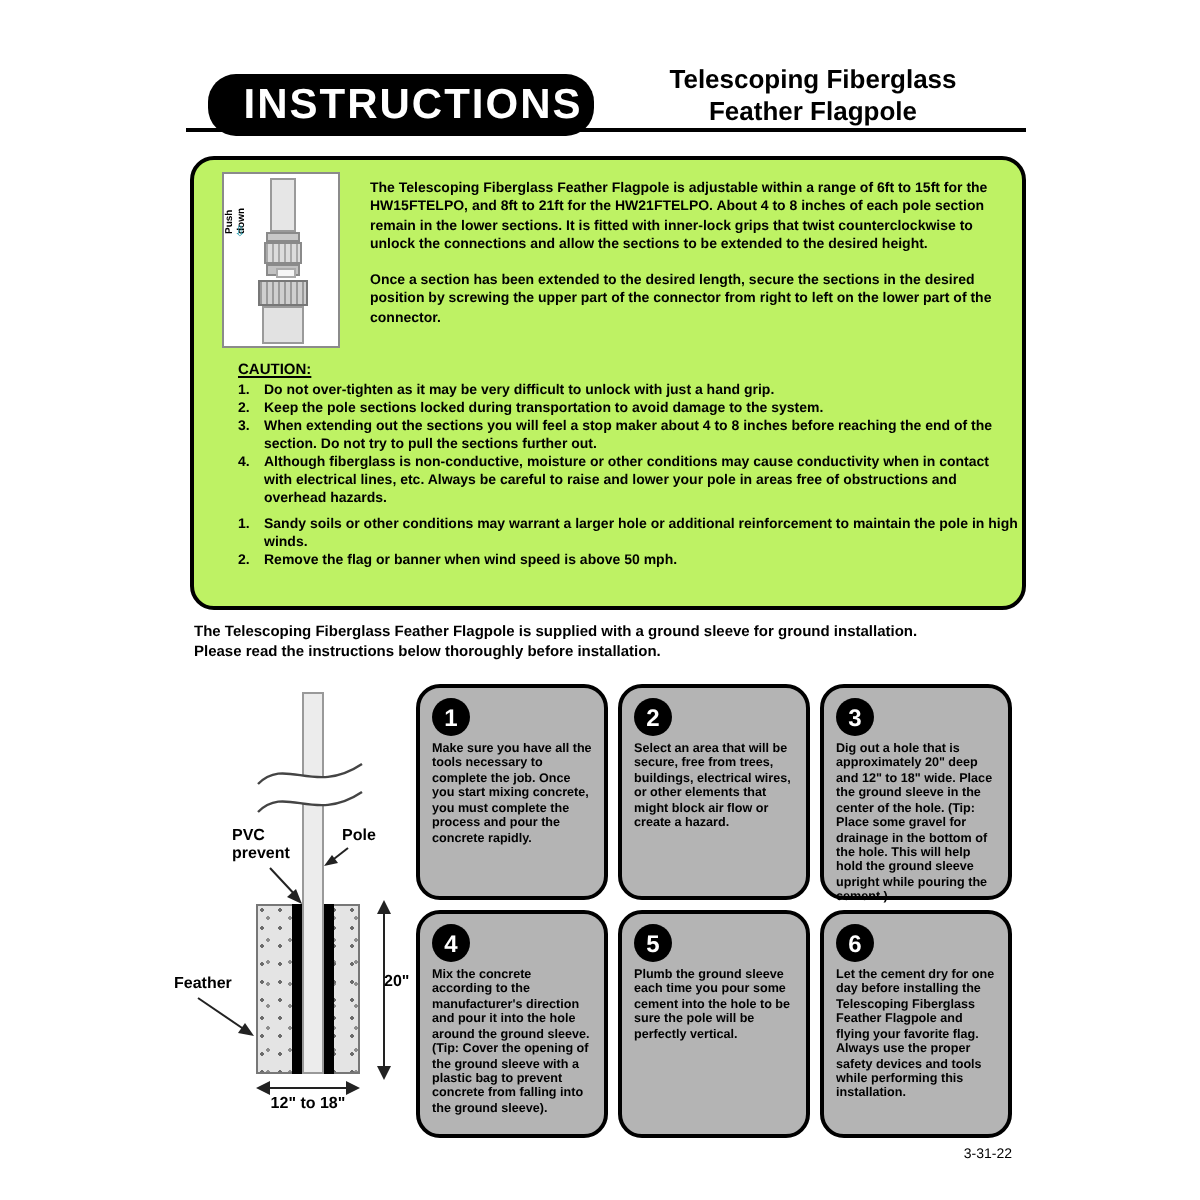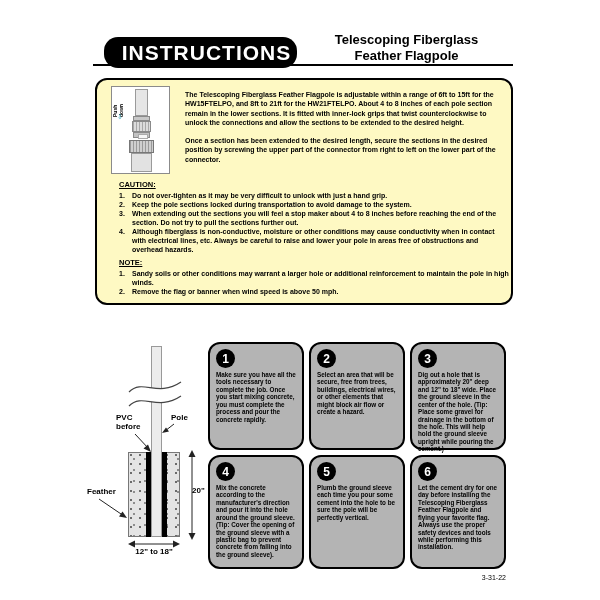--- a/index.html
+++ b/index.html
@@ -8,21 +8,21 @@
 
   
   .hdr-rule{position:absolute;left:93px;top:64px;width:420px;height:2px;background:#000;}
   .banner{position:absolute;left:104px;top:37px;width:193px;height:31px;background:#000;
           border-radius:14px;display:flex;align-items:center;justify-content:center;}
   .banner span{color:#fff;font-weight:700;font-size:21px;letter-spacing:1px;margin-left:12px;}
   .title{position:absolute;left:300px;top:32px;width:213px;text-align:center;
          font-size:13px;font-weight:700;line-height:1.2;white-space:pre-line;}
 
   
-  .panel{position:absolute;left:95px;top:78px;width:418px;height:227px;background:#fef9c3;
+  .panel{position:absolute;left:95px;top:78px;width:418px;height:227px;background:#bef264;
          border:2.5px solid #000;border-radius:12px;box-sizing:border-box;}
   .conn-box{position:absolute;left:14px;top:6px;width:57px;height:86px;background:#fff;
             border:1px solid #8b8b8b;}
   .pd-label{position:absolute;left:0px;top:4px;height:26px;font-size:5px;font-weight:700;
             writing-mode:vertical-rl;transform:rotate(180deg);}
   .pd-arrow{position:absolute;left:5px;top:26px;font-size:7px;color:#2b9fb0;line-height:1;}
   .tp-pole{position:absolute;left:23px;top:2px;width:13px;height:27px;background:#e6e6e6;border:1px solid #9a9a9a;box-sizing:border-box;}
   .c-collar{position:absolute;left:21px;top:29px;width:17px;height:5px;background:#c8c8c8;border:1px solid #8a8a8a;box-sizing:border-box;}
   .c-grip1{position:absolute;left:20px;top:34px;width:19px;height:11px;border:1px solid #8a8a8a;box-sizing:border-box;
            background:repeating-linear-gradient(90deg,#a8a8a8 0 1px,#dcdcdc 1px 3px);}
@@ -116,47 +116,48 @@
         <span class="num">3.</span>
         <span class="txt">When extending out the sections you will feel a stop maker about 4 to 8 inches before reaching the end of the section. Do not try to pull the sections further out.</span>
       </div>
       <div class="li">
         <span class="num">4.</span>
         <span class="txt">Although fiberglass is non-conductive, moisture or other conditions may cause conductivity when in contact with electrical lines, etc. Always be careful to raise and lower your pole in areas free of obstructions and overhead hazards.</span>
       </div>
     </div>
 
     <div class="blk note">
-      <div class="blk-h">NOTE:</div>
       <div class="li">
         <span class="num">1.</span>
         <span class="txt">Sandy soils or other conditions may warrant a larger hole or additional reinforcement to maintain the pole in high winds.</span>
       </div>
       <div class="li">
         <span class="num">2.</span>
         <span class="txt">Remove the flag or banner when wind speed is above 50 mph.</span>
       </div>
     </div>
   </div>
 
+  <div class="ground-note">The Telescoping Fiberglass Feather Flagpole is supplied with a ground sleeve for ground installation.
+Please read the instructions below thoroughly before installation.</div>
 
   <div class="diag">
     <div class="d-concrete"></div>
     <div class="d-sleeve" style="left:61px;"></div>
     <div class="d-sleeve" style="left:77px;"></div>
     <div class="d-pole"></div>
 
     <svg class="d-svg" style="left:42px;top:36px;" width="56" height="32" viewBox="0 0 56 32">
       <path d="M2,14 C16,0 30,20 54,4 L54,18 C30,34 16,14 2,28 Z" fill="#ffffff" stroke="none"></path>
       <path d="M2,14 C16,0 30,20 54,4" fill="none" stroke="#444" stroke-width="1.2"></path>
       <path d="M2,28 C16,14 30,34 54,18" fill="none" stroke="#444" stroke-width="1.2"></path>
     </svg>
 
     <div class="d-lab" style="left:31px;top:72px;">PVC
-before</div>
+prevent</div>
     <svg class="d-svg" style="left:48px;top:90px;" width="22" height="24">
       <line x1="2" y1="2" x2="16" y2="17" stroke="#222" stroke-width="1"></line>
       <polygon points="18,20 10.5,16.5 15,12.5" fill="#222"></polygon>
     </svg>
 
     <div class="d-lab" style="left:86px;top:72px;text-align:center;">Pole</div>
     <svg class="d-svg" style="left:74px;top:80px;" width="18" height="14">
       <line x1="15" y1="2" x2="6" y2="9" stroke="#222" stroke-width="1"></line>
       <polygon points="3,11 10,9.5 7,5.5" fill="#222"></polygon>
     </svg>

